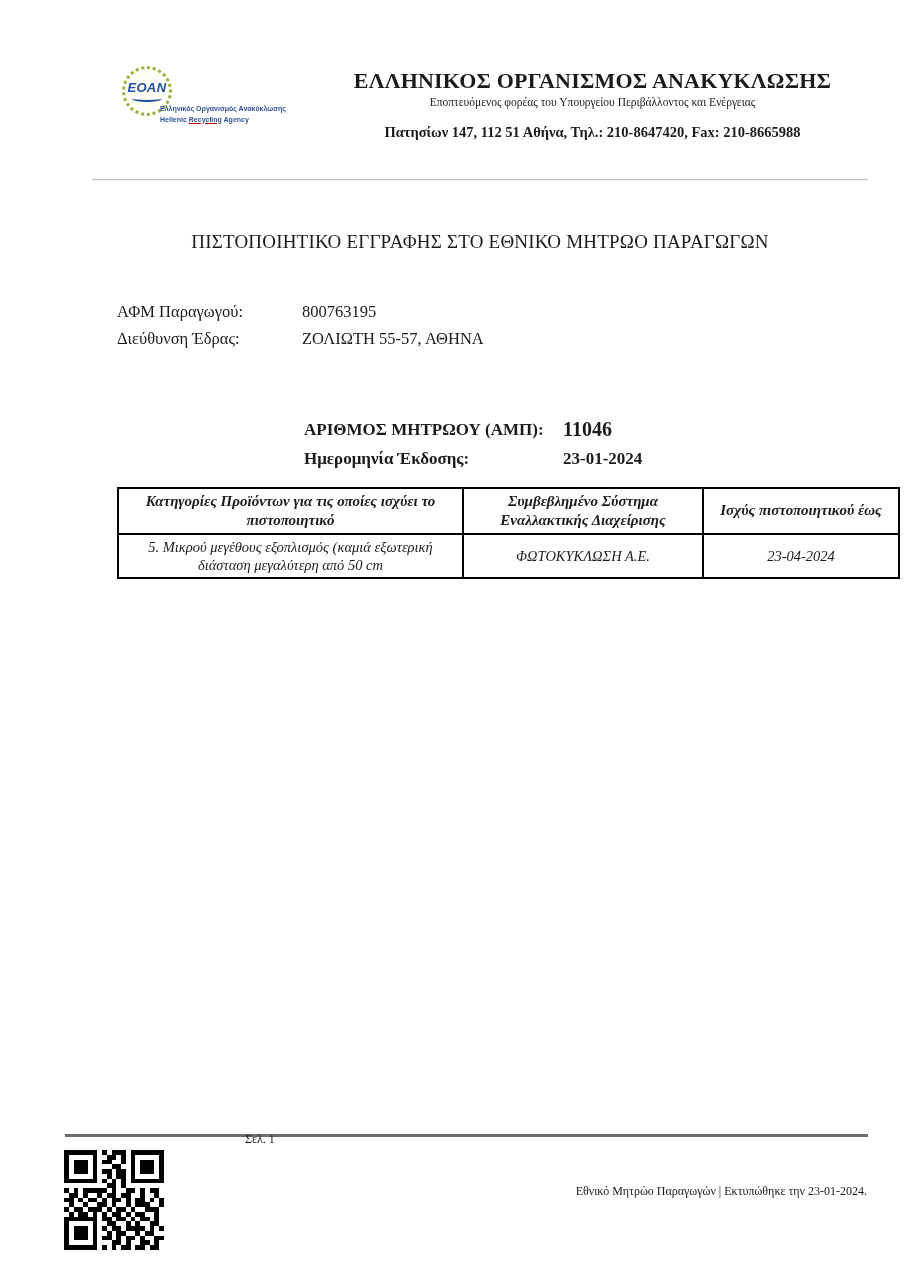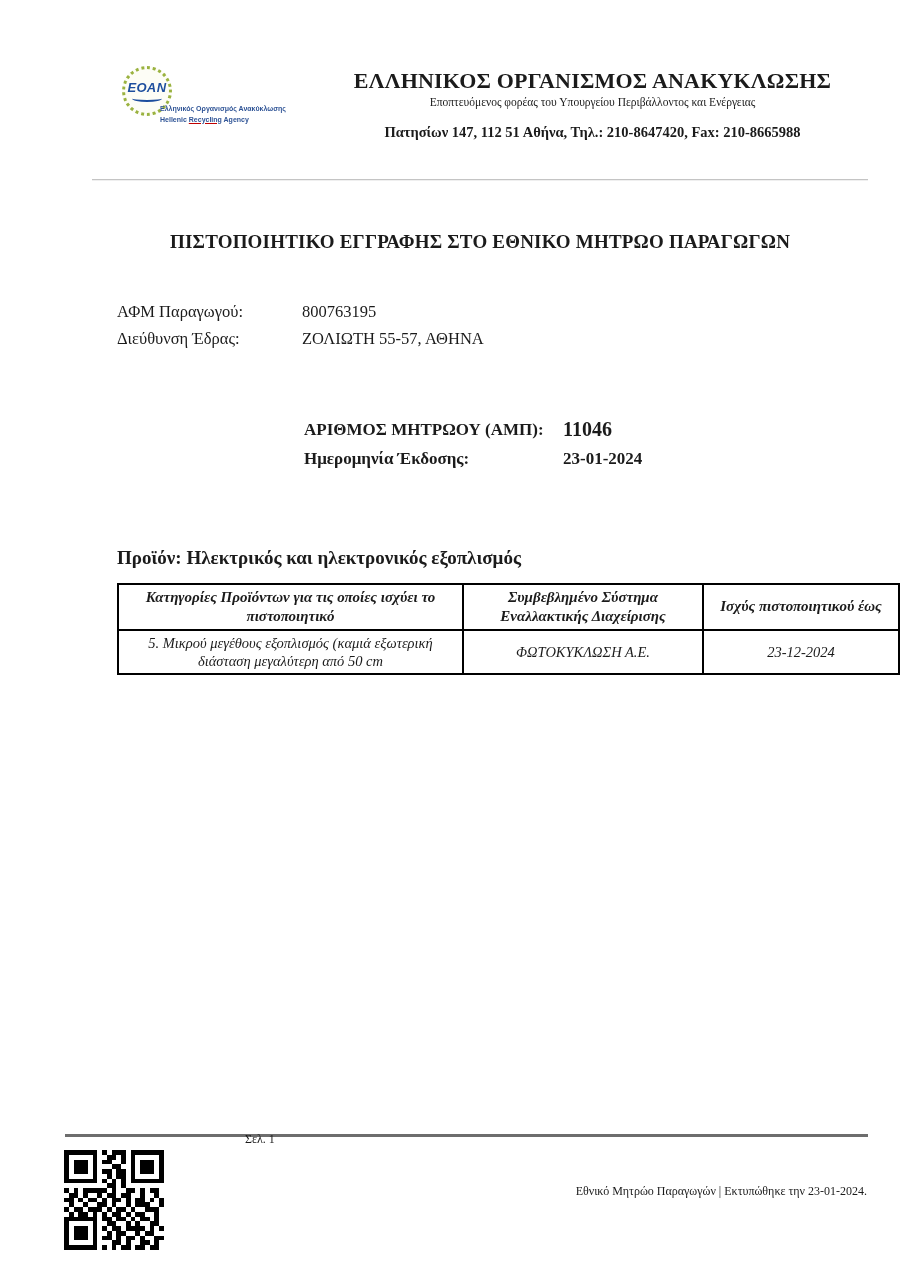--- a/index.html
+++ b/index.html
@@ -31,21 +31,21 @@
     font-family:"Liberation Sans","DejaVu Sans",sans-serif;
     font-size:7px;font-weight:bold;color:#2f5496;line-height:1.5;white-space:nowrap;
   }
   .red-underline{color:#2f5496;text-decoration:underline;text-decoration-color:#c00000;}
   .header-text{flex:1;text-align:center;}
   .org-name{font-size:22px;font-weight:bold;letter-spacing:.2px;margin:4px 0 2px 0;}
   .supervision{font-size:11.5px;margin:0 0 1px 0;}
   .address{font-size:14.5px;font-weight:bold;margin:16px;}
   .rule-light{border:0;border-top:1px solid #c4c4c4;border-bottom:1px solid #efefef;margin:22px 65px 0 65px;}
   
-  .cert-title{text-align:center;font-size:19px;font-weight:bold;margin:50px 65px 12px 65px;letter-spacing:.2px;}
+  .cert-title{text-align:center;font-size:19px;font-weight:normal;margin:50px 65px 12px 65px;letter-spacing:.2px;}
   .producer{margin:45px 65px 0 90px;font-size:16.5px;}
   .producer .row{display:flex;line-height:27px;}
   .producer .lbl{width:185px;flex:none;}
   .registry{margin:63px 65px 0 277px;font-size:17px;font-weight:bold;}
   .registry .row{display:flex;align-items:flex-start;line-height:29px;}
   .registry .lbl{width:259px;flex:none;}
   .registry .row:first-child .val{font-size:20px;}
   .product-heading{margin:74px 65px 0 90px;font-size:19px;font-weight:bold;}
   
   table.cats{border-collapse:collapse;margin:14px 0 0 90px;width:727px;table-layout:fixed;font-style:italic;}
@@ -103,35 +103,34 @@
     <div class="row">
       <span class="lbl">ΑΡΙΘΜΟΣ ΜΗΤΡΩΟΥ (ΑΜΠ):</span>
       <span class="val">11046</span>
     </div>
     <div class="row">
       <span class="lbl">Ημερομηνία Έκδοσης:</span>
       <span class="val">23-01-2024</span>
     </div>
   </div>
 
-  <div class="product-heading">Προϊόν: Ηλεκτρικός και ηλεκτρονικός εξοπλισμός</div>
 
   <table class="cats">
     <thead>
       <tr>
         <th class="col1">Κατηγορίες Προϊόντων για τις οποίες ισχύει το πιστοποιητικό</th>
         <th class="col2">Συμβεβλημένο Σύστημα Εναλλακτικής Διαχείρισης</th>
         <th class="col3">Ισχύς πιστοποιητικού έως</th>
       </tr>
     </thead>
     <tbody>
       <tr>
         <td>5. Μικρού μεγέθους εξοπλισμός (καμιά εξωτερική διάσταση μεγαλύτερη από 50 cm</td>
         <td>ΦΩΤΟΚΥΚΛΩΣΗ Α.Ε.</td>
-        <td>23-12-2024</td>
+        <td>23-04-2024</td>
       </tr>
     </tbody>
   </table>
 
   <div class="footer-rule"></div>
   <div class="qr" style="grid-template-columns: repeat(21, 1fr);">
       <div class="qm"></div>
       <div class="qm"></div>
       <div class="qm"></div>
       <div class="qm"></div>

